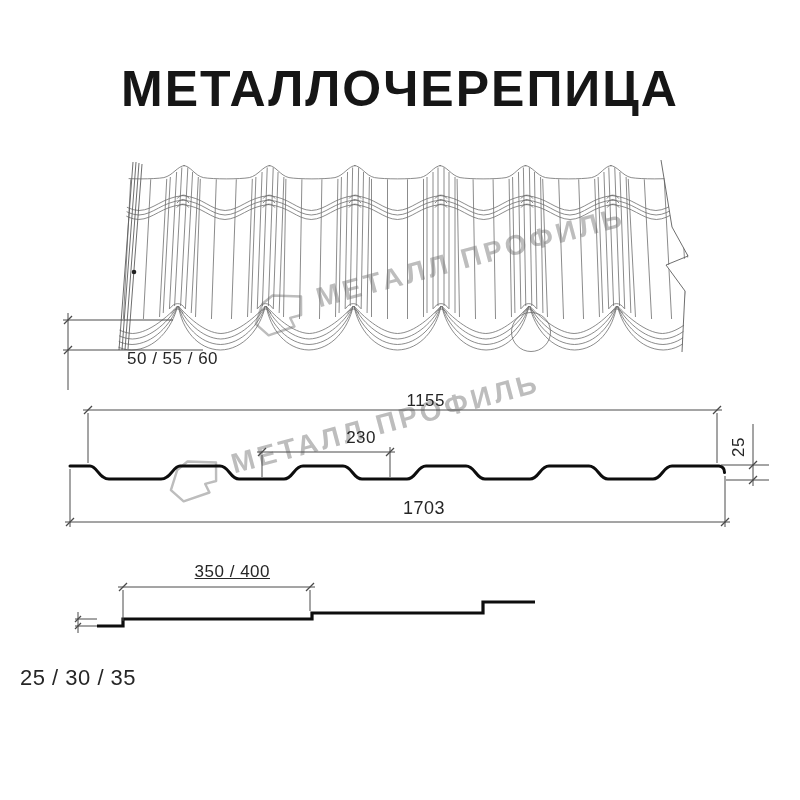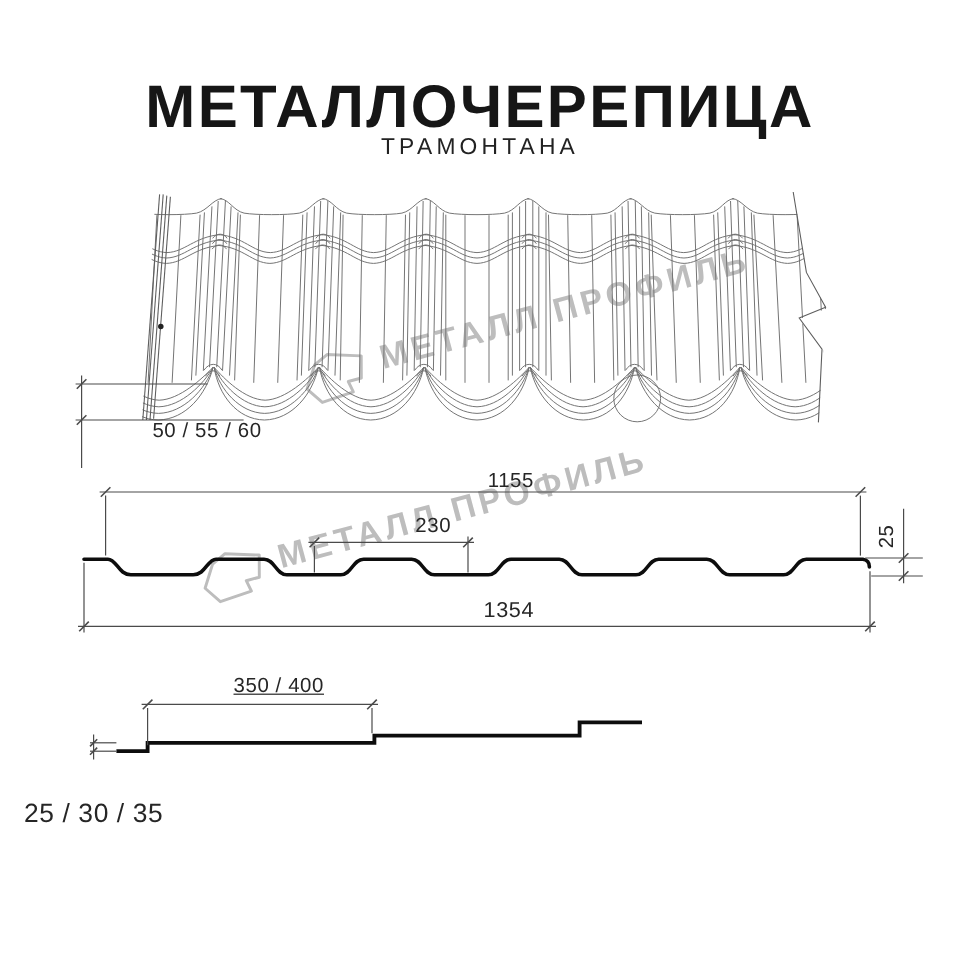--- a/index.html
+++ b/index.html
@@ -151,25 +151,24 @@
     <g stroke="#4a4a4a" stroke-width="1" fill="none">
       <line x1="75" y1="619" x2="97" y2="619"></line>
       <line x1="75" y1="626" x2="97" y2="626"></line>
       <line x1="78" y1="612" x2="78" y2="633"></line>
       <line x1="75" y1="622" x2="81" y2="616" stroke-width="1.3"></line>
       <line x1="75" y1="629" x2="81" y2="623" stroke-width="1.3"></line>
     </g>
   </svg>
 
   <div class="page-title">МЕТАЛЛОЧЕРЕПИЦА</div>
-  <div class="page-subtitle">ТРАМОНТАНА</div>
 
   <div class="dim" style="left:83px;top:349px;margin-left:44px;">50 / 55 / 60</div>
 
   <div class="dim center" style="left:335px;top:391px;width:110px;">1155</div>
   <div class="dim center" style="left:276px;top:428px;width:100px;">230</div>
   <div class="dim rot" style="left:719px;top:437px;width:40px;">25</div>
-  <div class="dim center" style="left:335px;top:498px;width:110px;font-size:18px;">1354</div>
+  <div class="dim center" style="left:335px;top:498px;width:110px;font-size:18px;">1703</div>
 
   <div class="dim center" style="left:150px;top:562px;width:120px;text-decoration:underline;">350 / 400</div>
   <div class="dim" style="left:20px;top:668px;font-size:22px;">25 / 30 / 35</div>
 
 </div>
 
 </body></html>

